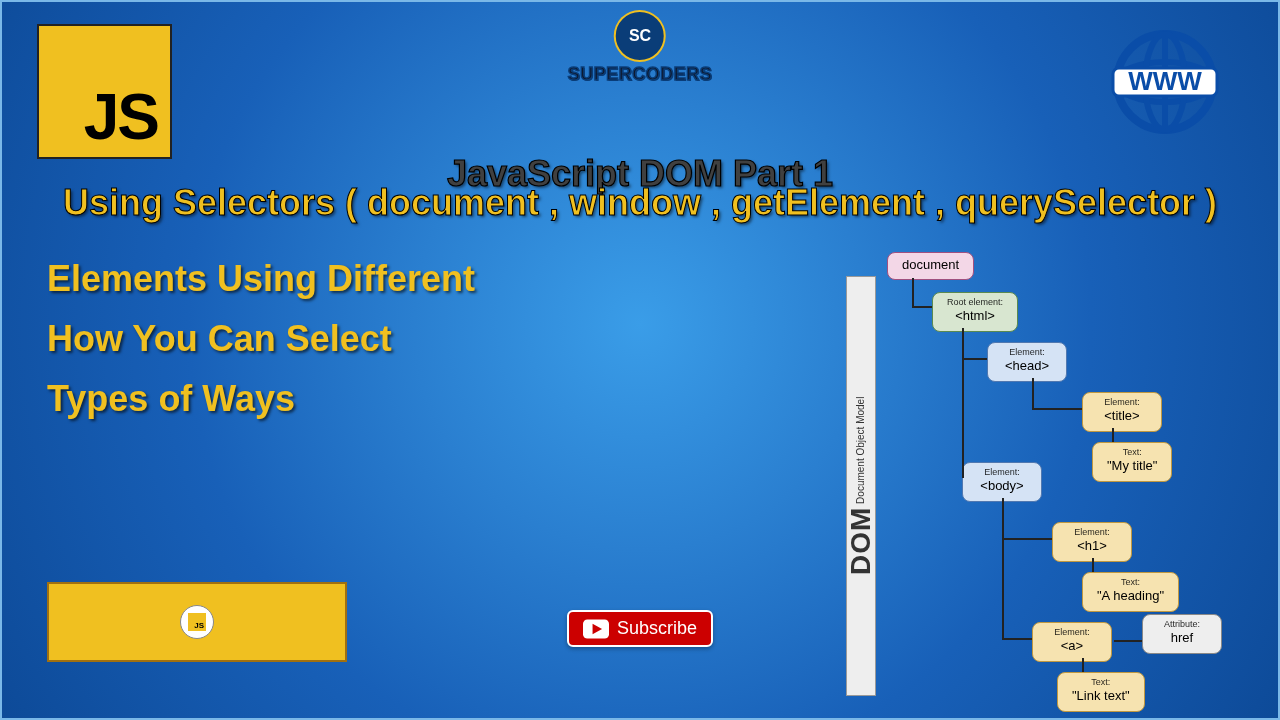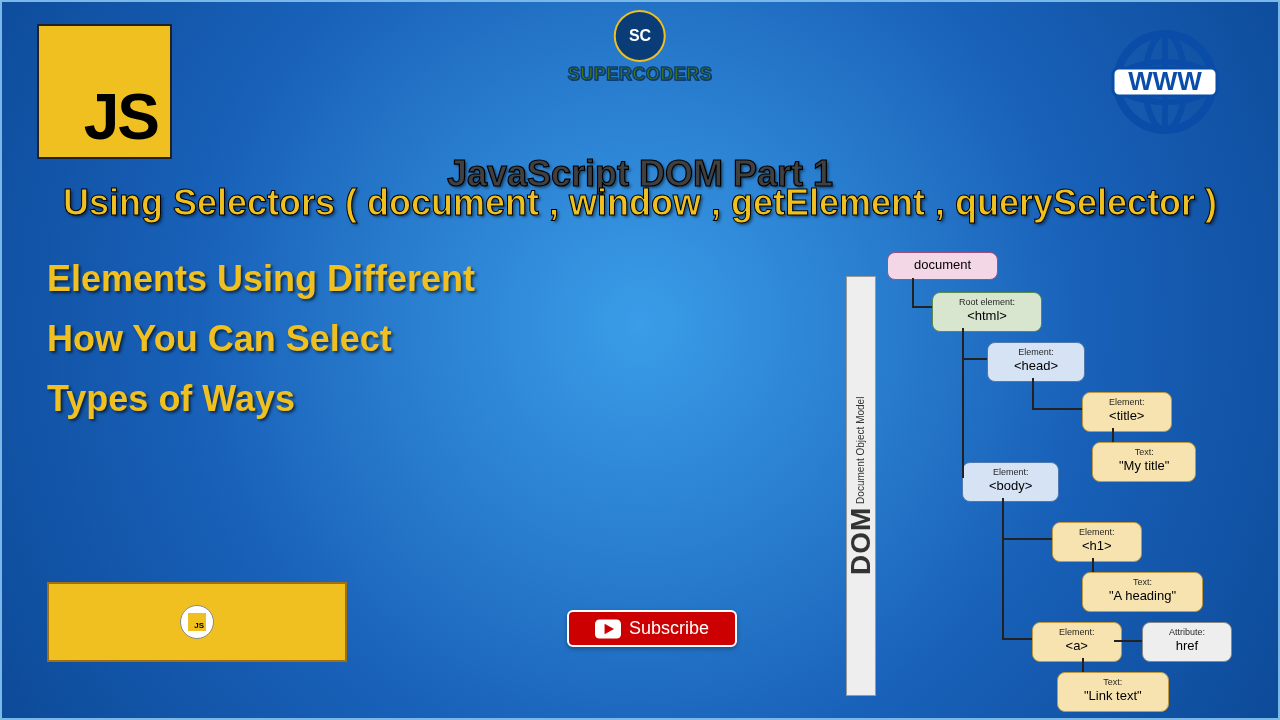--- a/index.html
+++ b/index.html
@@ -36,21 +36,21 @@
     border: 3px solid #0a3d78;
     background: #0a3d78;
     margin: 0 auto 4px;
     display:flex; align-items:center; justify-content:center;
     color:#fff; font-weight:900; font-size:16px;
     box-shadow: 0 0 0 2px #f0c020;
     text-align: center;
   }
   .sc-badge .brand {
     font-weight: 900; font-size: 18px; letter-spacing: 0.5px;
-    color: #4d7c0f;
+    color: #0f172a;
     -webkit-text-stroke: 1.5px #0a3d78;
     text-shadow: 1px 1px 0 #0a3d78;
   }
 
   .www-icon {
     position: absolute;
     top: 20px; right: 53px;
     width: 120px; height: 120px;
   }
 
@@ -103,21 +103,21 @@
     display:flex; align-items:flex-end; justify-content:flex-end; padding:1px 2px;
   }
 
   .subscribe-btn {
     position: absolute;
     left: 565px; top: 608px;
     display: inline-flex; align-items: center; gap: 8px;
     background: #cc0000;
     border: 2px solid #fff;
     border-radius: 6px;
-    padding: 6px 26px;
+    padding: 6px 14px;
     color: #fff; font-weight: 500; font-size: 18px;
     box-shadow: 0 2px 4px rgba(0,0,0,0.3);
   }
   .subscribe-btn svg { width: 26px; height: 20px; }
 
   
   .diagram {
     position: absolute;
     top: 250px; left: 800px;
     width: 460px; height: 460px;
@@ -132,21 +132,21 @@
     text-orientation: mixed;
     transform: rotate(180deg);
     display:flex; align-items:center; justify-content:center;
     font-weight: 400; font-size: 10px; color:#333;
   }
   .dom-spine .big { font-weight:900; font-size:28px; letter-spacing:1px; }
   .node {
     position: absolute;
     border: 1.5px solid;
     border-radius: 8px;
-    padding: 4px 26px 6px;
+    padding: 4px 14px 6px;
     font-size: 13px;
     text-align: center;
     min-width: 80px;
     background: #fff;
     line-height: 1.25;
   }
   .node .lbl { font-size: 9px; opacity: 0.85; display:block; }
   .node .val { font-size: 13px; }
   .n-doc  { background:#f3d7e7; border-color:#a05080; }
   .n-root { background:#d8e6d0; border-color:#5a8a50; }
@@ -212,21 +212,21 @@
 
   <div class="node n-doc" style="left:85px;  top:0px;"><span class="val">document</span></div>
   <div class="node n-root" style="left:130px; top:40px;"><span class="lbl">Root element:</span><span class="val">&lt;html&gt;</span></div>
   <div class="node n-blue" style="left:185px; top:90px;"><span class="lbl">Element:</span><span class="val">&lt;head&gt;</span></div>
   <div class="node n-yel" style="left:280px; top:140px;"><span class="lbl">Element:</span><span class="val">&lt;title&gt;</span></div>
   <div class="node n-yel" style="left:290px; top:190px;"><span class="lbl">Text:</span><span class="val">"My title"</span></div>
   <div class="node n-blue" style="left:160px; top:210px;"><span class="lbl">Element:</span><span class="val">&lt;body&gt;</span></div>
   <div class="node n-yel" style="left:250px; top:270px;"><span class="lbl">Element:</span><span class="val">&lt;h1&gt;</span></div>
   <div class="node n-yel" style="left:280px; top:320px;"><span class="lbl">Text:</span><span class="val">"A heading"</span></div>
   <div class="node n-yel" style="left:230px; top:370px;"><span class="lbl">Element:</span><span class="val">&lt;a&gt;</span></div>
-  <div class="node n-attr" style="left:340px; top:370px;border-radius:8px;"><span class="lbl">Attribute:</span><span class="val">href</span></div>
+  <div class="node n-attr" style="left:340px; top:362px;border-radius:8px;"><span class="lbl">Attribute:</span><span class="val">href</span></div>
   <div class="node n-yel" style="left:255px; top:420px;"><span class="lbl">Text:</span><span class="val">"Link text"</span></div>
 
   <div class="connector cv" style="left:110px; top:26px; height:28px;"></div>
   <div class="connector ch" style="left:110px; top:54px; width:20px;"></div>
 
   <div class="connector cv" style="left:160px; top:76px; height:150px;"></div>
   <div class="connector ch" style="left:160px; top:106px; width:25px;"></div>
   <div class="connector ch" style="left:160px; top:226px; width:0px;"></div>
 
   <div class="connector cv" style="left:230px; top:126px; height:30px;"></div>

